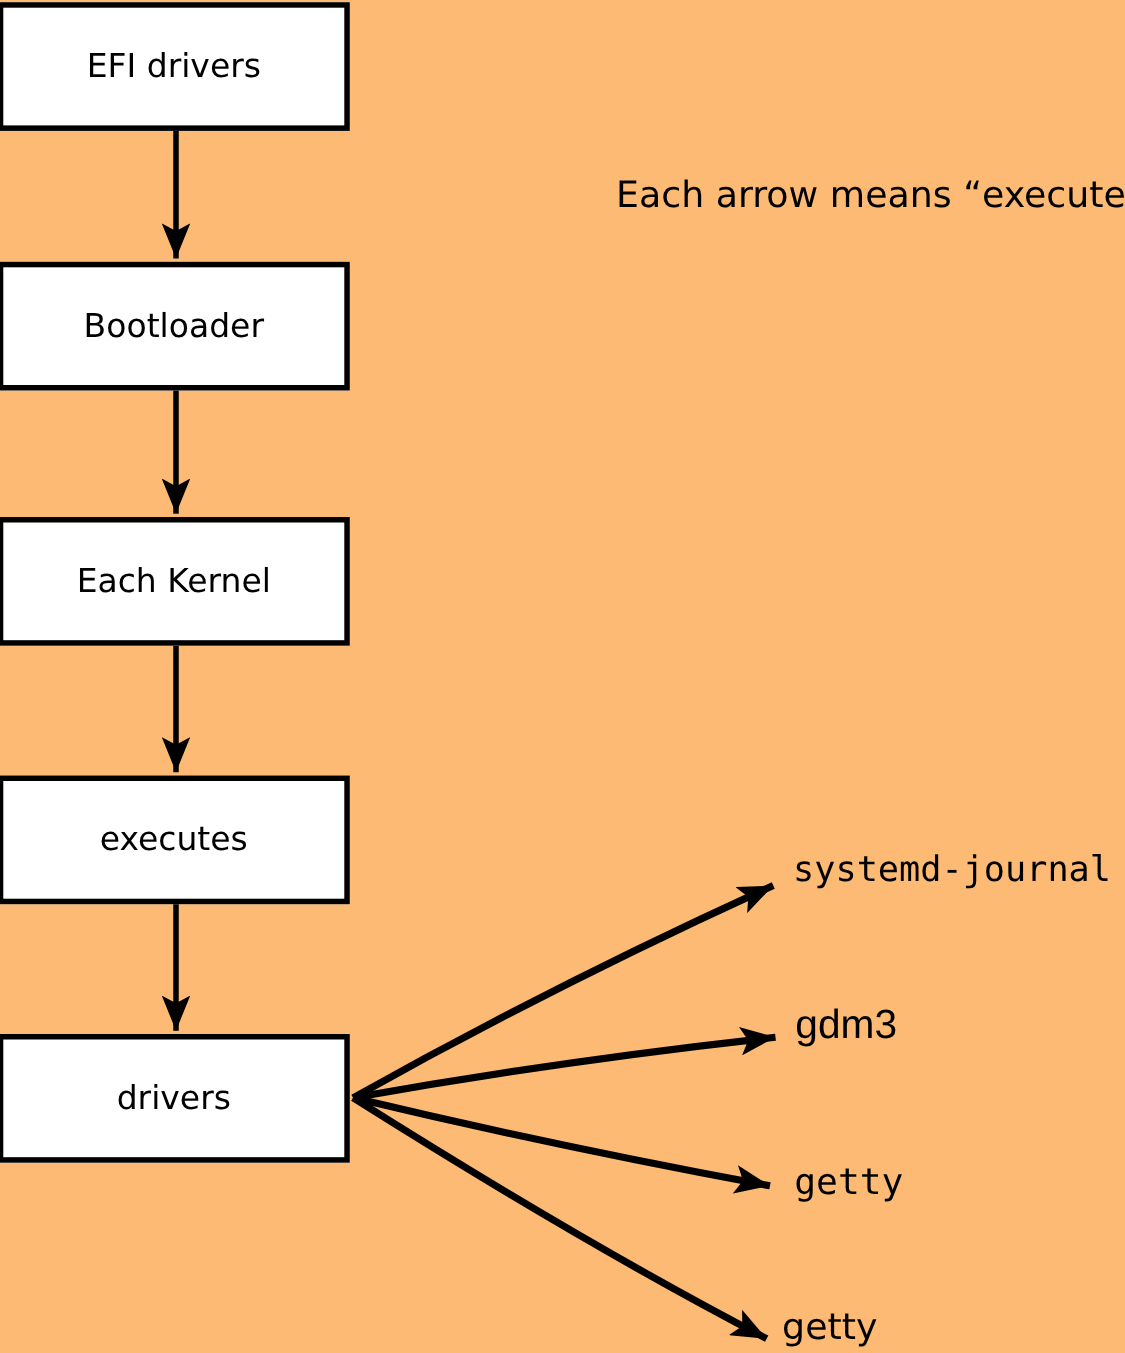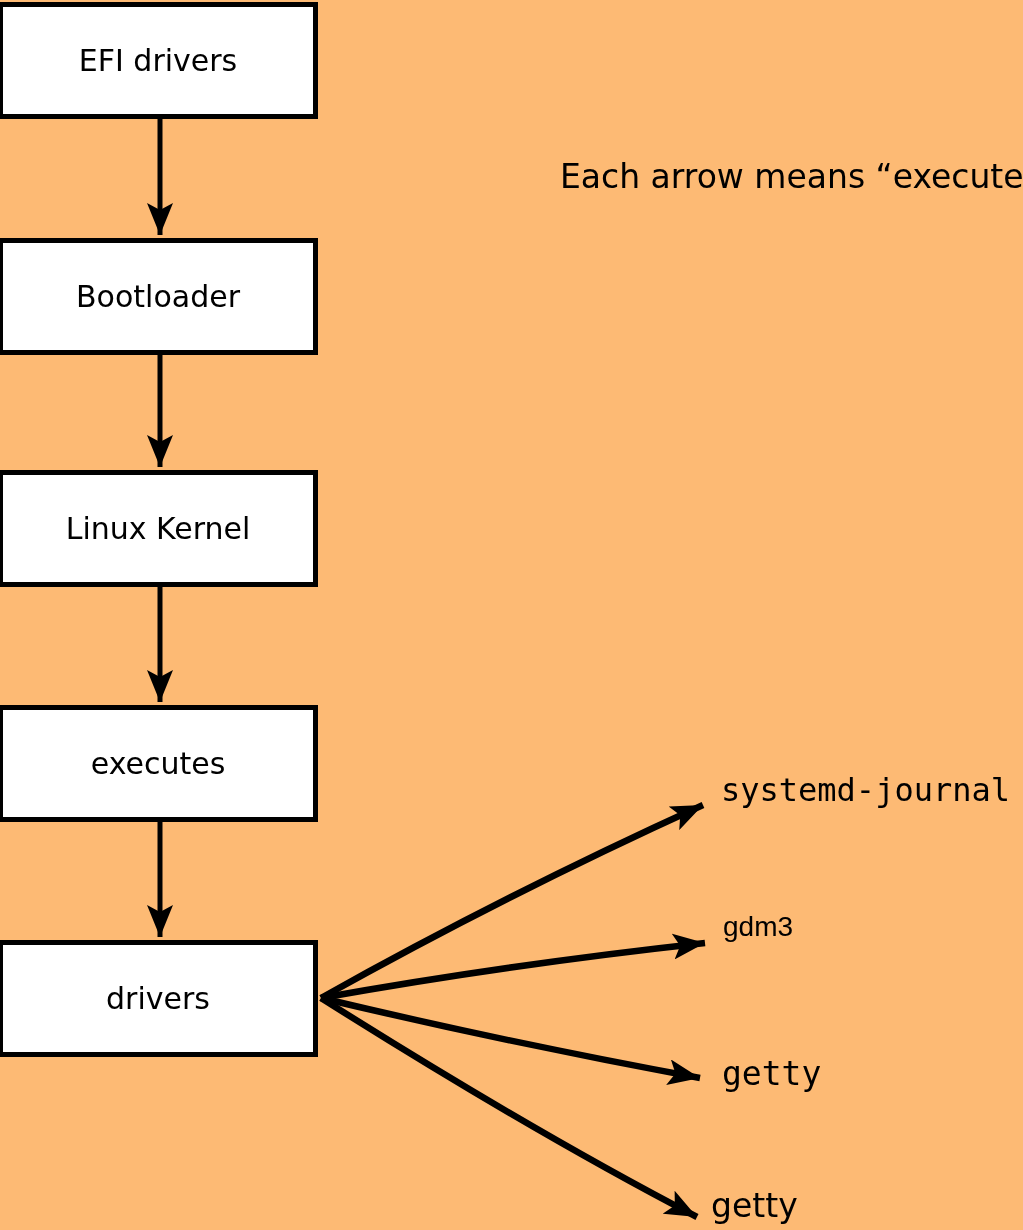--- a/index.html
+++ b/index.html
@@ -48,21 +48,21 @@
     line-height: 1;
     white-space: nowrap;
   }
   .proc-mono {
     font-family: "DejaVu Sans Mono", "Liberation Mono", monospace;
   }
   .proc-sans {
     font-family: "DejaVu Sans", "Liberation Sans", sans-serif;
   }
   #label-systemd-journal { left: 721px; top: 774px; font-size: 32px; }
-  #label-gdm3            { left: 723px; top: 913px; font-size: 28px; font-family: "Liberation Sans", sans-serif; }
+  #label-gdm3            { left: 723px; top: 913px; font-size: 37px; font-family: "Liberation Sans", sans-serif; }
   #label-getty           { left: 722px; top: 1057px; font-size: 33px; }
   #label-sshd            { left: 711px; top: 1189px; font-size: 33px; }
   #box-0 { top: 2px; }
   #box-1 { top: 238px; }
   #box-2 { top: 470px; }
   #box-3 { top: 705px; }
   #box-4 { top: 940px; }
 </style>
 </head>
 <body>
@@ -87,21 +87,21 @@
     <path d="M321,998 Q530,1130 697,1217" fill="none" stroke="#000000" stroke-width="6.5" marker-end="url(#ah)"></path>
   </svg>
 
   <div class="node-box" id="box-0">
     <span class="node-label">EFI drivers</span>
   </div>
   <div class="node-box" id="box-1">
     <span class="node-label">Bootloader</span>
   </div>
   <div class="node-box" id="box-2">
-    <span class="node-label">Linux Kernel</span>
+    <span class="node-label">Each Kernel</span>
   </div>
   <div class="node-box" id="box-3">
     <span class="node-label">executes</span>
   </div>
   <div class="node-box" id="box-4">
     <span class="node-label">drivers</span>
   </div>
 
   <div class="note-text">Each arrow means “executes”.</div>
 

